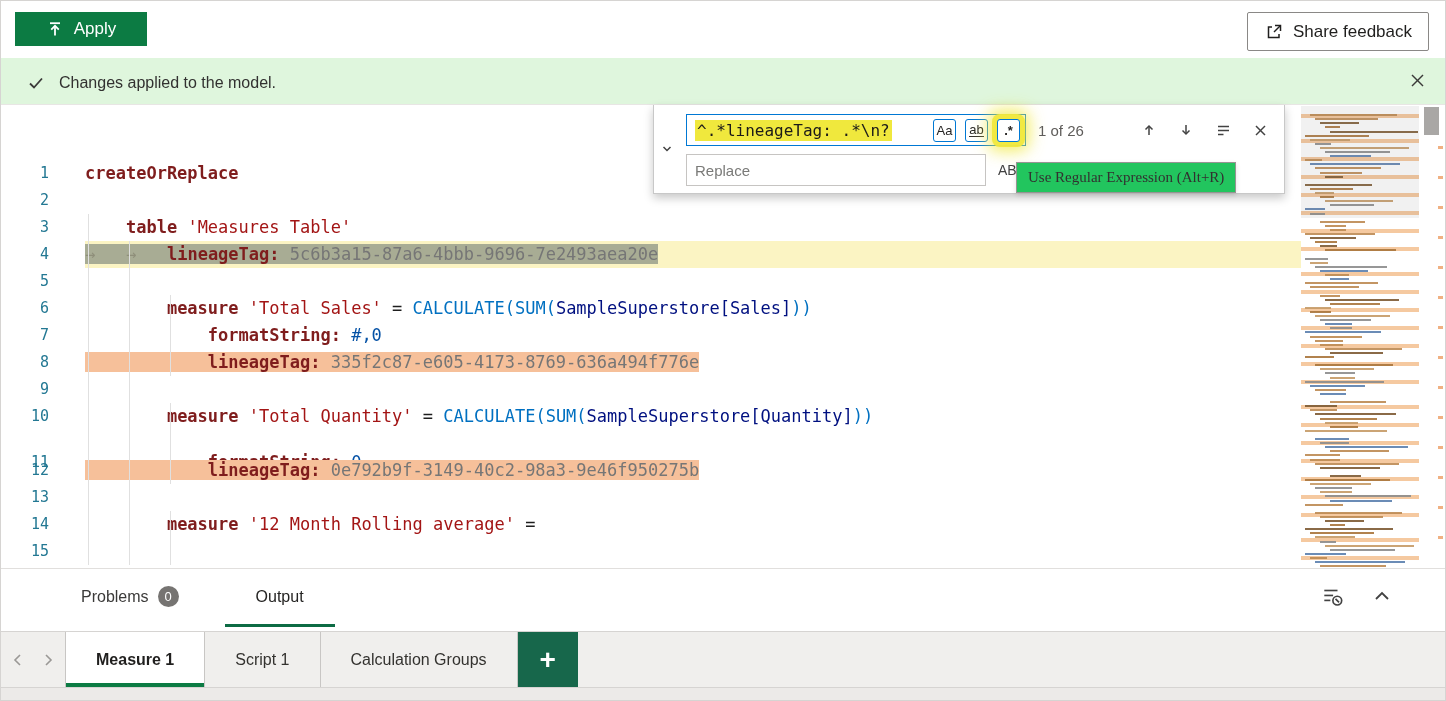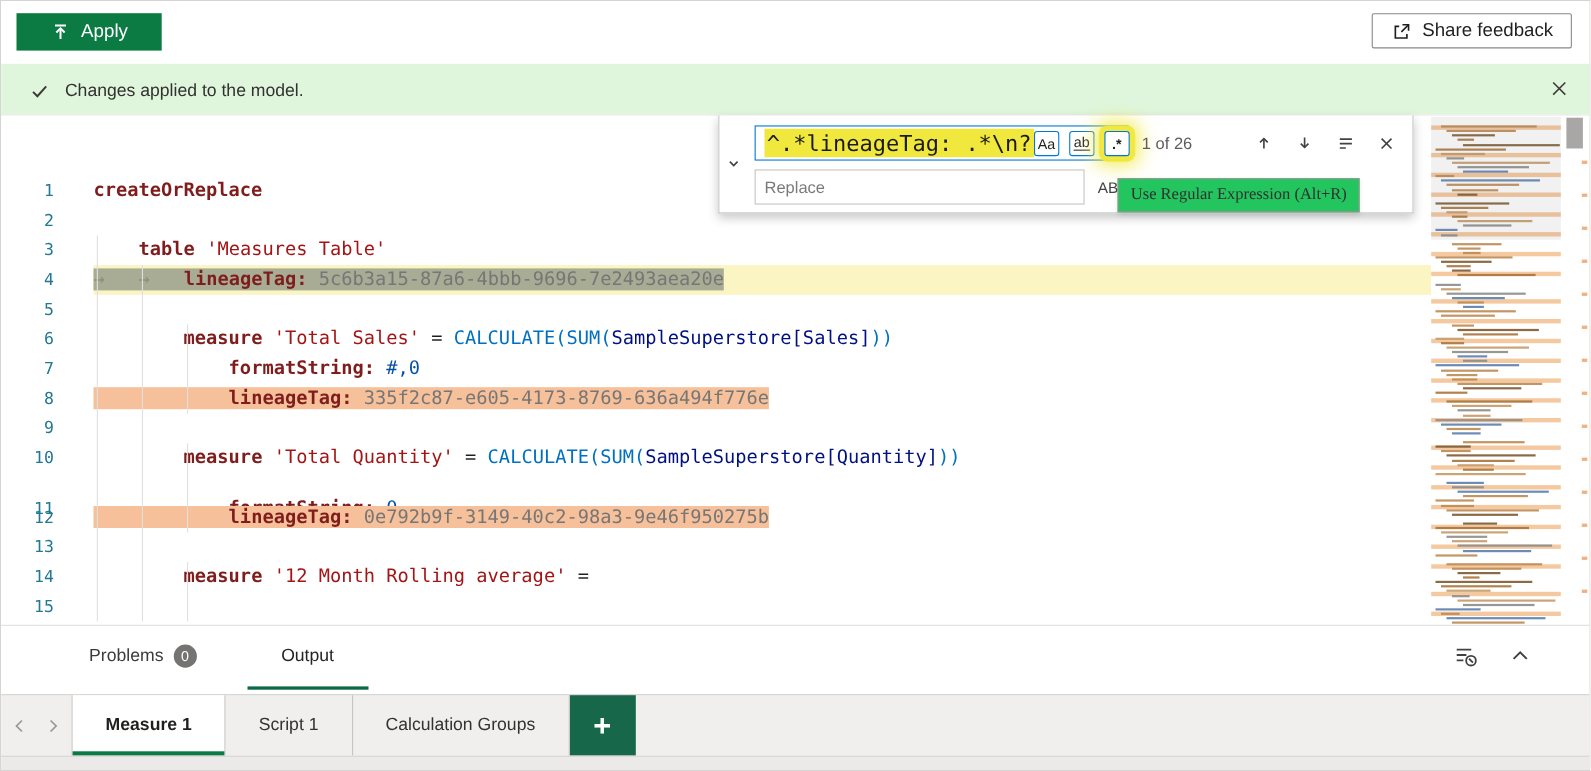--- a/index.html
+++ b/index.html
@@ -1,21 +1,21 @@
 <!DOCTYPE html>
 <html><head>
 <meta charset="utf-8">
 <style>
   html,body{margin:0;padding:0;background:#fff;}
   #app{position:relative;width:1446px;height:701px;background:#fff;font-family:"Liberation Sans",sans-serif;border:1px solid #d6d4d2;box-sizing:border-box;overflow:hidden;}
 
   
   .header{position:absolute;top:0;left:0;right:0;height:57px;background:#fff;}
   .btn-apply{position:absolute;left:14px;top:11px;height:34px;width:132px;background:#0c7b43;color:#fff;display:flex;align-items:center;justify-content:center;gap:10px;font-size:17px;cursor:pointer;}
-  .btn-share{position:absolute;right:16px;top:11px;height:32px;padding:0 16px;background:#fff;border:1px solid #8a8886;border-radius:2px;display:flex;align-items:center;gap:10px;font-size:17px;color:#201f1e;cursor:pointer;box-sizing:border-box;}
+  .btn-share{position:absolute;right:16px;top:11px;height:39px;padding:0 16px;background:#fff;border:1px solid #8a8886;border-radius:2px;display:flex;align-items:center;gap:10px;font-size:17px;color:#201f1e;cursor:pointer;box-sizing:border-box;}
 
   
   .banner{position:absolute;top:57px;left:0;right:0;height:49px;background:#dff6dd;display:flex;align-items:center;}
   .banner-check{margin-left:26px;display:flex;}
   .banner-text{margin-left:14px;font-size:16px;color:#323130;}
   .banner-close{position:absolute;right:18px;top:13px;cursor:pointer;display:flex;}
 
   
   .editor{position:absolute;top:103px;left:0;right:0;height:464px;background:#fff;border-top:1px solid #e8e6e4;box-sizing:border-box;}
   .code-row{position:absolute;left:0;width:1300px;height:27px;font-family:"DejaVu Sans Mono",monospace;font-size:17px;line-height:27px;}
@@ -39,21 +39,21 @@
   .scrollbar{position:absolute;top:1px;right:0;width:26px;height:462px;}
   .scroll-slider{position:absolute;top:1px;left:5px;width:15px;height:28px;background:#a9a7a5;}
   .scroll-tick{position:absolute;left:19px;width:5px;height:3px;background:#f0b183;}
 
   
   .find-widget{position:absolute;top:0;left:652px;width:632px;background:#fff;border:1px solid #c8c8c8;border-top:none;box-shadow:0 4px 9px rgba(0,0,0,.22);display:flex;z-index:20;box-sizing:border-box;}
   .fw-toggle{width:26px;display:flex;align-items:center;justify-content:center;cursor:pointer;}
   .fw-main{flex:1;padding:8px 8px 6px 6px;position:relative;}
   .fw-row1{display:flex;align-items:center;height:34px;}
   .find-input{width:340px;height:32px;border:1px solid #0078d4;display:flex;align-items:center;box-sizing:border-box;padding-left:8px;cursor:text;background:#fff;}
-  .find-text{font-family:"DejaVu Sans Mono",monospace;font-size:20px;color:#1b1a19;background:#f0e83d;padding:1px 2px;white-space:pre;}
+  .find-text{font-family:"DejaVu Sans Mono",monospace;font-size:16px;color:#1b1a19;background:#f0e83d;padding:1px 2px;white-space:pre;}
   .opt-btns{margin-left:auto;display:flex;gap:9px;padding-right:5px;align-items:flex-start;}
   .opt{width:23px;height:23px;border:1px solid #0078d4;border-radius:3px;display:flex;align-items:center;justify-content:center;font-size:13px;color:#252423;background:#fff;cursor:pointer;box-sizing:border-box;}
   .opt .u{border-bottom:1.5px solid #33312e;line-height:1.05;}
   .opt-regex{font-weight:bold;box-shadow:0 0 0 5px rgba(240,232,61,.95),0 0 16px 9px rgba(240,232,61,.8);}
   .matches{margin-left:12px;font-size:15px;color:#5f5d5b;white-space:nowrap;}
   .fw-icons{margin-left:auto;display:flex;align-items:center;gap:21px;padding-right:8px;}
   .fw-icons span{display:flex;cursor:pointer;}
   .fw-row2{display:flex;align-items:center;height:34px;margin-top:6px;}
   .replace-input{width:300px;height:32px;border:1px solid #c6c4c2;box-sizing:border-box;padding:0 8px;font-size:15px;color:#201f1e;outline:none;background:#fff;font-family:"Liberation Sans",sans-serif;}
   .replace-input::placeholder{color:#7a7a78;}

